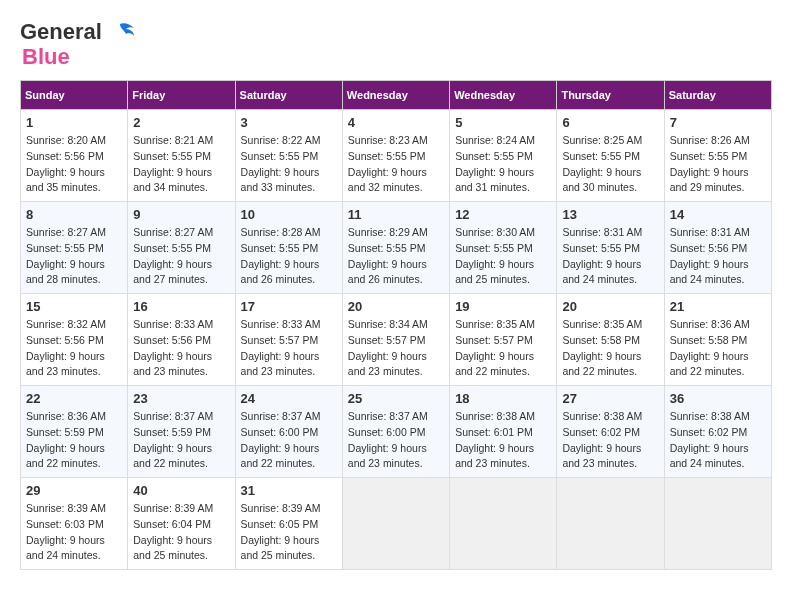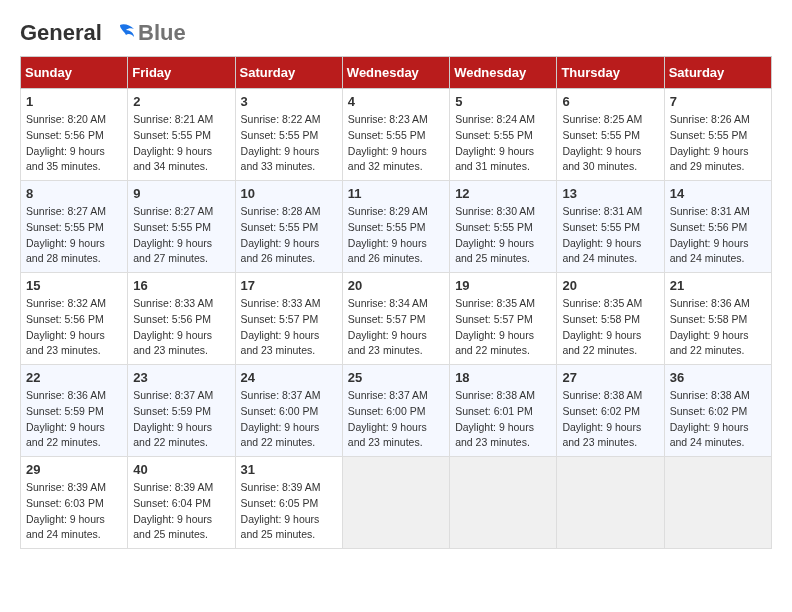--- a/index.html
+++ b/index.html
@@ -31,24 +31,24 @@
     .location-title {
       font-size: 15px;
       color: #555;
     }
     table {
       width: 100%;
       border-collapse: collapse;
       table-layout: fixed;
     }
     th {
-      background-color: #b91c1c;
+      background-color: #701a75;
       color: white;
       padding: 8px 4px;
-      font-size: 13px;
+      font-size: 11px;
       font-weight: bold;
       text-align: left;
       border: 1px solid #ccc;
     }
     td {
       vertical-align: top;
       padding: 5px 5px;
       border: 1px solid #ddd;
       font-size: 10.5px;
       color: #333;
@@ -69,28 +69,28 @@
     .empty-cell {
       background: #f0f0f0 !important;
     }
   </style>
 </head>
 <body>
 
 <div class="header-area">
   <div class="logo">
     <div>
-      <div style="display:flex;align-items:center;">
+      <div style="display:flex;align-items:flex-start;flex-direction:column;">
         <div style="font-size:22px;font-weight:bold;color:#333;line-height:1.1;">
           <span style="color:#333;">General</span>
           <svg width="26" height="22" viewBox="0 0 26 22" style="vertical-align:middle;margin-left:2px;">
             <path d="M10 2 C14 0 20 2 24 6 C22 5 18 5 16 7 C20 7 24 10 24 14 C22 11 18 10 16 12 C14 8 10 6 10 2Z" fill="#1a73e8"></path>
           </svg>
         </div>
-        <div style="font-size:22px;font-weight:bold;color:#737373;margin-left:2px;">Blue</div>
+        <div style="font-size:22px;font-weight:bold;color:#ec4899;margin-left:2px;">Blue</div>
       </div>
     </div>
   </div>
   <div class="title-area">
     <div class="month-title"></div>
     <div class="location-title"></div>
   </div>
 </div>
 
 <table>

